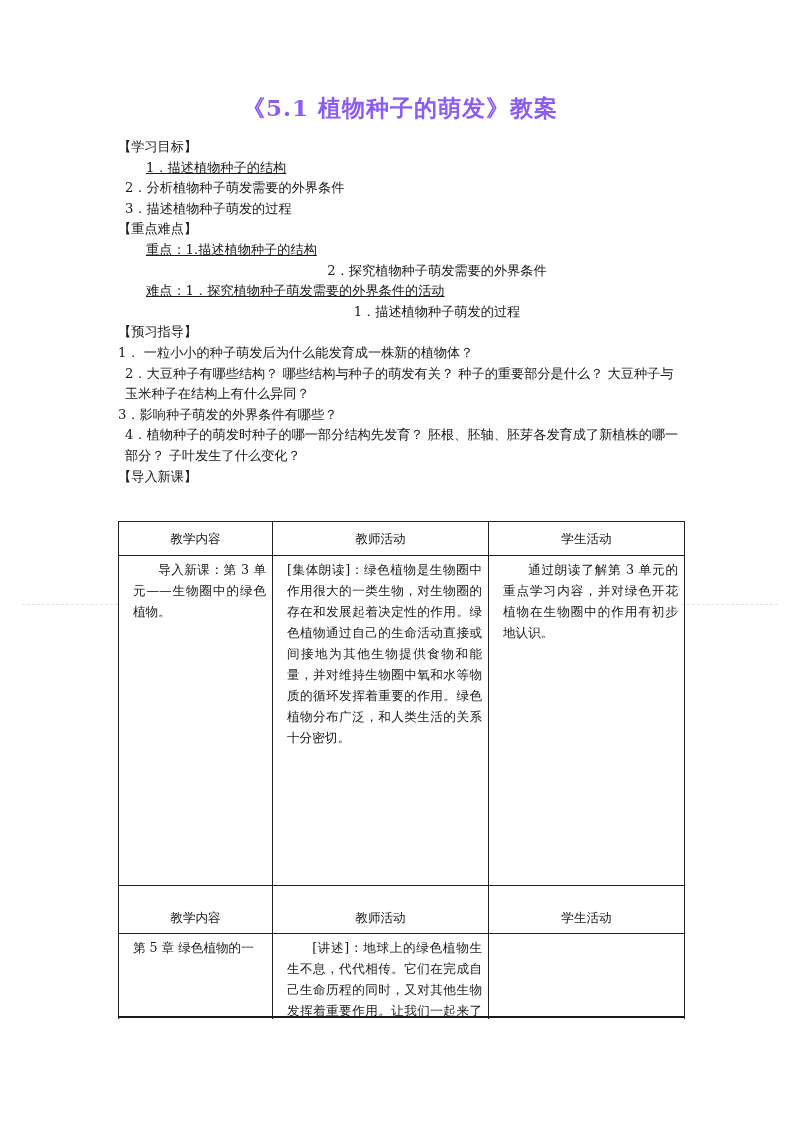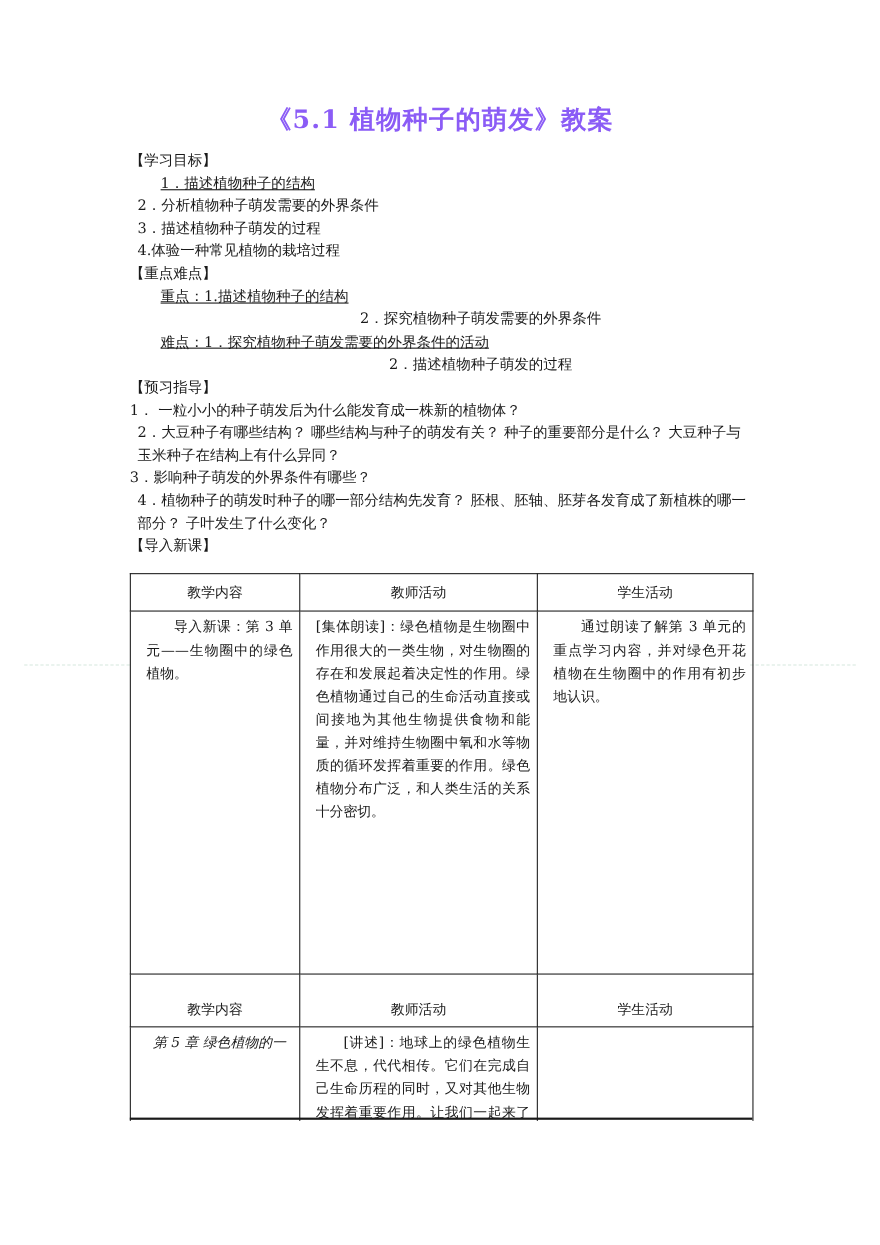--- a/index.html
+++ b/index.html
@@ -134,27 +134,26 @@
   <div class="fold-mark right"></div>
 
   <div class="doc-title">《5.1 植物种子的萌发》教案</div>
 
   <div class="body-block">
 
     <div class="sec-head">【学习目标】</div>
     <div class="line ind2">1．描述植物种子的结构</div>
     <div class="line ind-half">2．分析植物种子萌发需要的外界条件</div>
     <div class="line ind-half">3．描述植物种子萌发的过程</div>
-    <div class="line ind-half">4.体验一种常见植物的栽培过程</div>
 
     <div class="sec-head">【重点难点】</div>
     <div class="line ind2">重点：1.描述植物种子的结构</div>
     <div class="line ind3">2．探究植物种子萌发需要的外界条件</div>
     <div class="line ind2">难点：1．探究植物种子萌发需要的外界条件的活动</div>
-    <div class="line ind3">2．描述植物种子萌发的过程</div>
+    <div class="line ind3">1．描述植物种子萌发的过程</div>
 
     <div class="sec-head">【预习指导】</div>
     <div class="line">1． 一粒小小的种子萌发后为什么能发育成一株新的植物体？</div>
     <div class="line ind-half">2．大豆种子有哪些结构？ 哪些结构与种子的萌发有关？ 种子的重要部分是什么？ 大豆种子与玉米种子在结构上有什么异同？</div>
     <div class="line">3．影响种子萌发的外界条件有哪些？</div>
     <div class="line ind-half">4．植物种子的萌发时种子的哪一部分结构先发育？ 胚根、胚轴、胚芽各发育成了新植株的哪一部分？ 子叶发生了什么变化？</div>
 
     <div class="sec-head">【导入新课】</div>
   </div>
 
@@ -177,21 +176,21 @@
         <td class="cell-mid cell-center-block cell-indent">通过朗读了解第 3 单元的重点学习内容，并对绿色开花植物在生物圈中的作用有初步地认识。</td>
       </tr>
 
       <tr class="header-row second">
         <td>教学内容</td>
         <td>教师活动</td>
         <td>学生活动</td>
       </tr>
 
       <tr>
-        <td class="cell-mid cell-center-block" style="text-align:center;font-style:italic;">第 5 章  绿色植物的一</td>
+        <td class="cell-mid cell-center-block" style="text-align:left;">第 5 章  绿色植物的一</td>
         <td class="cell-center-block cell-indent">[讲述]：地球上的绿色植物生生不息，代代相传。它们在完成自己生命历程的同时，又对其他生物发挥着重要作用。让我们一起来了解绿色植物的一生吧！</td>
         <td class="cell-center-block"></td>
       </tr>
     </tbody>
   </table>
 
   <div class="clip-bottom"></div>
   <div class="table-bottom-rule"></div>
 
 </div>

